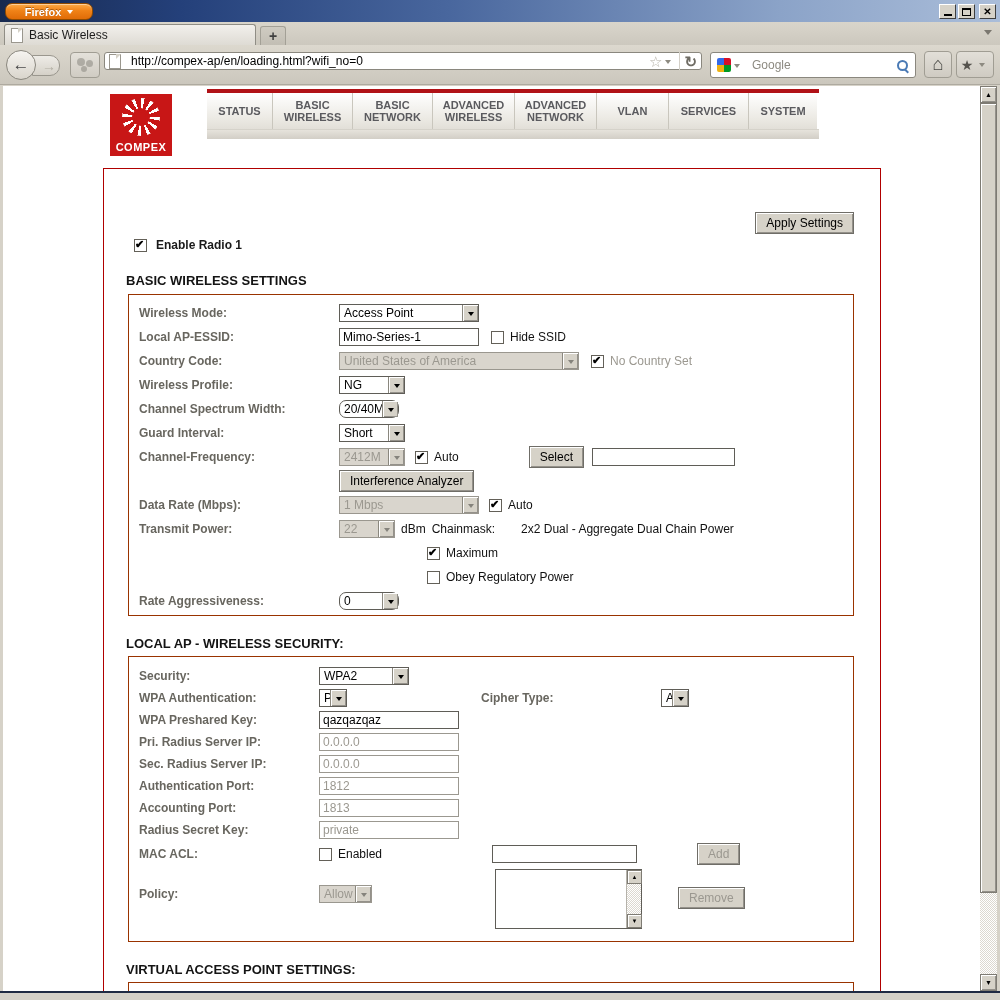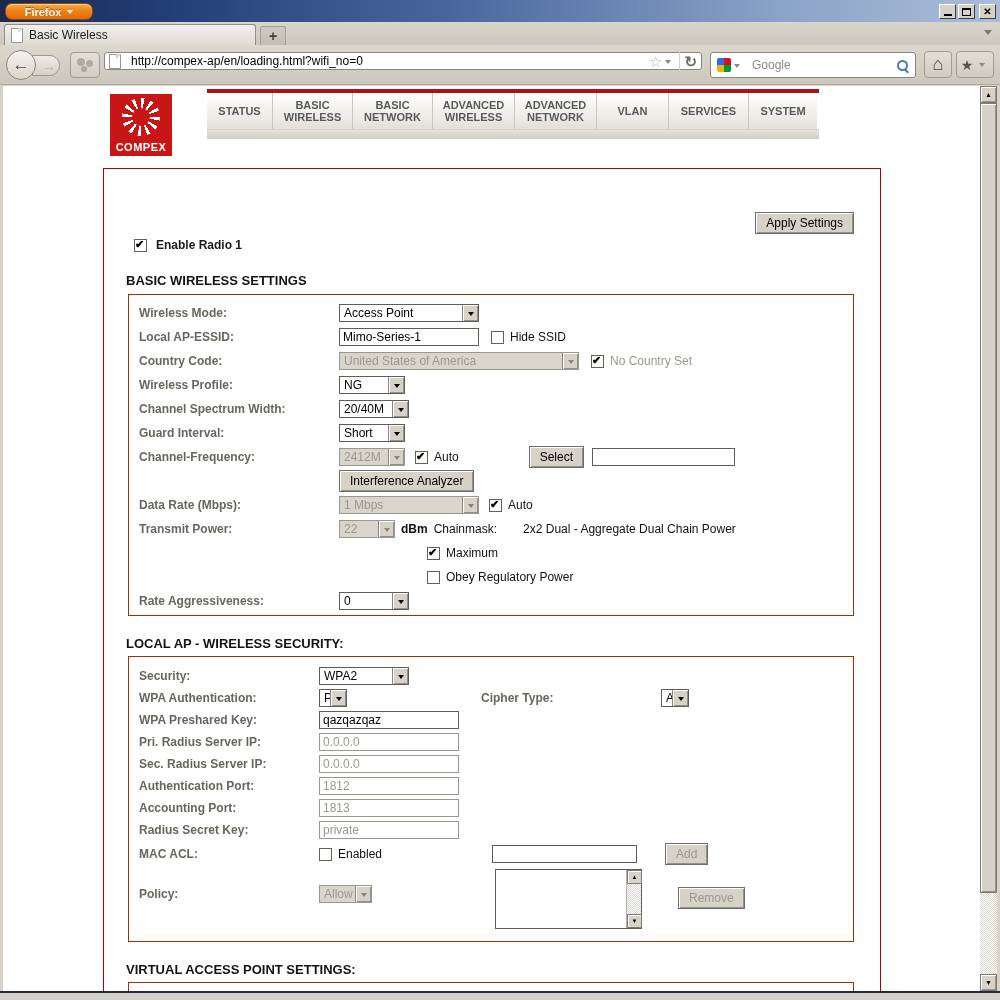--- a/index.html
+++ b/index.html
@@ -129,34 +129,34 @@
   .tin.dis { color:#9b9890; border-color:#9b9890; }
   .combo { display:inline-flex; height:18px; border:1px solid #5f5d57; background:#fff; flex:none; }
   .combo-text { font-size:12px; line-height:16px; padding:0 4px; flex:1; white-space:nowrap; overflow:hidden; color:#000; }
   .combo-btn { width:16px; flex:none; background:#d6d2c8; border-left:1px solid #8a877e;
     box-shadow:inset 1px 1px 0 #fff, inset -1px -1px 0 #94918a; display:flex; align-items:center; justify-content:center; }
   .tri { width:0; height:0; border:3px solid transparent; border-top:4px solid #000; margin-top:4px; }
   .combo.dis { background:#d9d5cd; border-color:#9a978f; }
   .combo.dis .combo-text { color:#9b9890; background:#d9d5cd; }
   .combo.dis .tri { border-top-color:#85837c; }
 
-  .w46{width:28px;} .w53{width:53px;} .w56{width:56px;} .w66{width:66px;} .w70{width:70px;} .w90{width:90px;}
+  .w46{width:28px;} .w53{width:53px;} .w56{width:56px;} .w66{width:66px;} .w70{width:60px;border-radius:7px;} .w90{width:90px;}
   .w140{width:140px;} .w143{width:143px;} .w145{width:145px;} .w240{width:240px;}
 
   .cb { display:inline-block; width:13px; height:13px; background:#fff; border:1px solid #636058; position:relative; flex:none; }
   .cb.checked::after { content:"\2714"; position:absolute; left:0px; top:-2px; font-size:11px; font-weight:bold; color:#000; }
 
   .listbox { width:147px; height:60px; border:1px solid #5f5d57; background:#fff; position:relative; flex:none; }
   .lb-scroll { position:absolute; right:0; top:0; bottom:0; width:15px;
     background:repeating-conic-gradient(#ffffff 0% 25%, #dcd8d0 0% 50%) 0 0 / 2px 2px; border-left:1px solid #b5b2aa; }
   .lbtn { position:absolute; left:0; width:15px; height:14px; background:#d6d2c8; border:1px solid #7e7b73;
     box-shadow:inset 1px 1px 0 #fff; display:flex; align-items:center; justify-content:center; font-size:6px; color:#000; }
   .lb-up{top:0;} .lb-down{bottom:0;}
 
-  .bold { font-weight:bold; }
+  .bold { font-weight:normal; }
   .gap6 { width:6px; flex:none; } .gap8 { width:8px; flex:none; } .gap10 { width:10px; flex:none; } .gap12 { width:12px; flex:none; }
 </style>
 </head>
 <body>
 
 <div class="titlebar">
   <div class="ffbtn">
     <span>Firefox</span>
     <span class="caret-w"></span>
   </div>
@@ -439,21 +439,21 @@
         <div class="row h22">
           <span class="flabel lw180">Radius Secret Key:</span>
           <input class="tin dis w140" value="private" style="">
         </div>
         <div class="row" style="height:26px">
           <span class="flabel lw180">MAC ACL:</span>
           <span class="cb"></span>
           <span class="gap6"></span>
           <span>Enabled</span>
           <input class="tin w145" style="margin-left: 110px;" value="">
-          <button class="btn dis" style="margin-left:28px">Add</button>
+          <button class="btn dis" style="margin-left:60px">Add</button>
         </div>
         <div class="row h62">
           <span class="flabel lw180" style="margin-top:18px">Policy:</span>
           <span class="combo dis w53" style="margin-top:16px">
             <span class="combo-text">Allow</span>
             <span class="combo-btn">
                 <i class="tri"></i>
               </span>
           </span>
           <span class="listbox" style="margin-left:123px">

